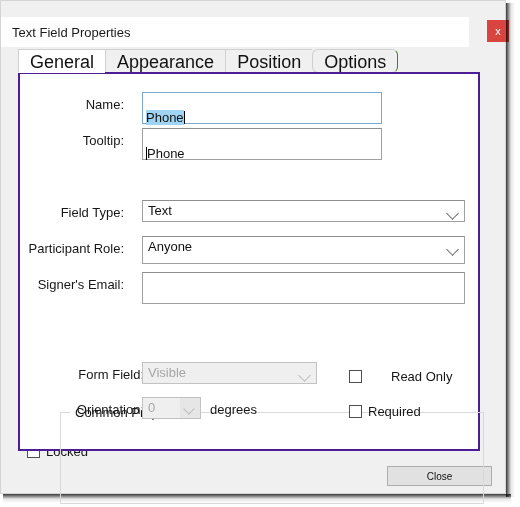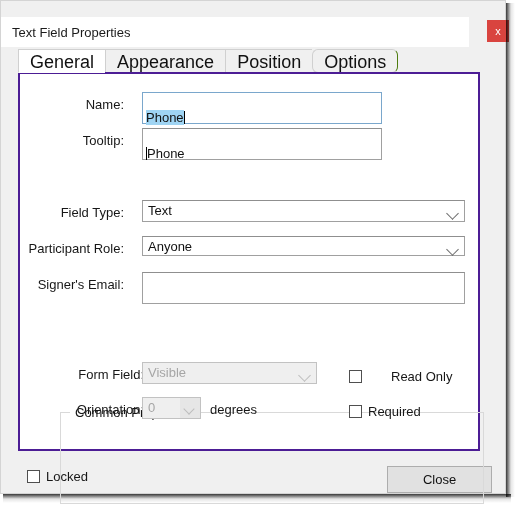--- a/index.html
+++ b/index.html
@@ -279,34 +279,34 @@
   #footer-sep {
     position: absolute;
     left: 0;
     top: 456px;
     width: 504px;
     height: 1px;
     background: #f0f0f0;
   }
   #locked-row {
     left: 18px;
-    top: 468px;
+    top: 443px;
     padding-left: 8px;
   }
   #close-btn-bottom {
     position: absolute;
     left: 386px;
     top: 465px;
     width: 105px;
-    height: 27px;
+    height: 20px;
     box-sizing: border-box;
     background: #e1e1e1;
     border: 1px solid #adadad;
     font-family: "Liberation Sans", sans-serif;
-    font-size: 13px;
+    font-size: 10px;
     color: #111111;
     cursor: pointer;
     padding: 0;
   }
 </style>
 </head>
 <body>
 
 <div id="dialog">
 
@@ -334,21 +334,21 @@
       <span class="caret"></span><span>Phone</span>
     </div>
 
     <div class="row-label" style="left:0px; top:131px; width:104px;">Field Type:</div>
     <div class="combo" style="left:122px; top:126px; width:323px; height:22px;">
       <span class="combo-text">Text</span>
       <span class="arrow"></span>
     </div>
 
     <div class="row-label" style="left:0px; top:167px; width:104px;">Participant Role:</div>
-    <div class="combo" style="left:122px; top:162px; width:323px; height:20px;">
+    <div class="combo" style="left:122px; top:162px; width:323px; height:28px;">
       <span class="combo-text">Anyone</span>
       <span class="arrow"></span>
     </div>
 
     <div class="row-label" style="left:0px; top:203px; width:104px;">Signer's Email:</div>
     <input class="textbox" type="text" style="left: 122px; top: 198px; width: 323px; height: 22px;" placeholder="" value="">
 
     <div id="groupbox"></div>
     <div id="groupbox-title">Common Properties</div>
 

